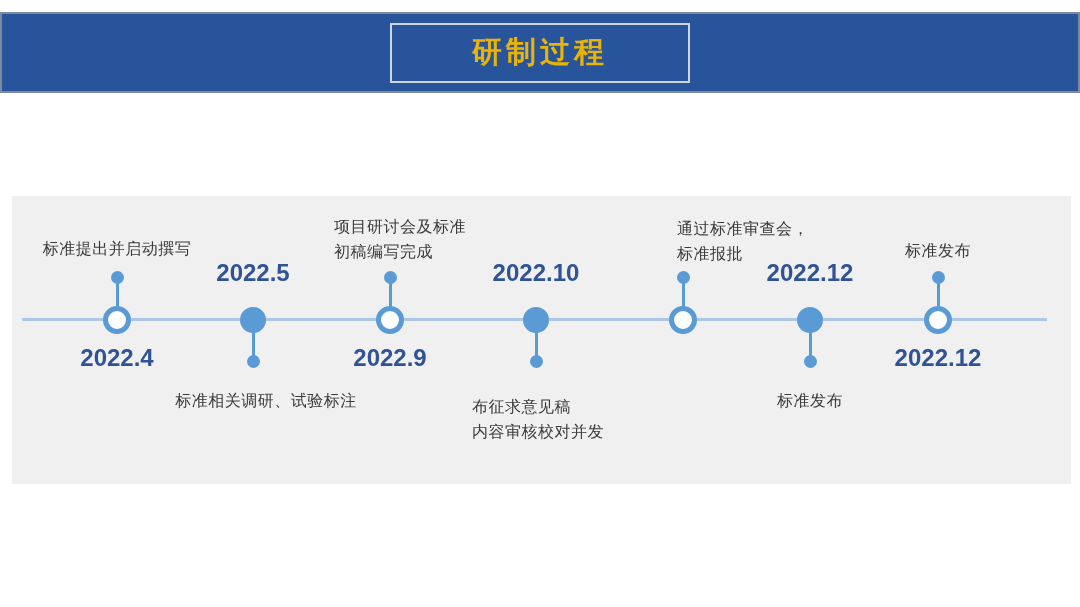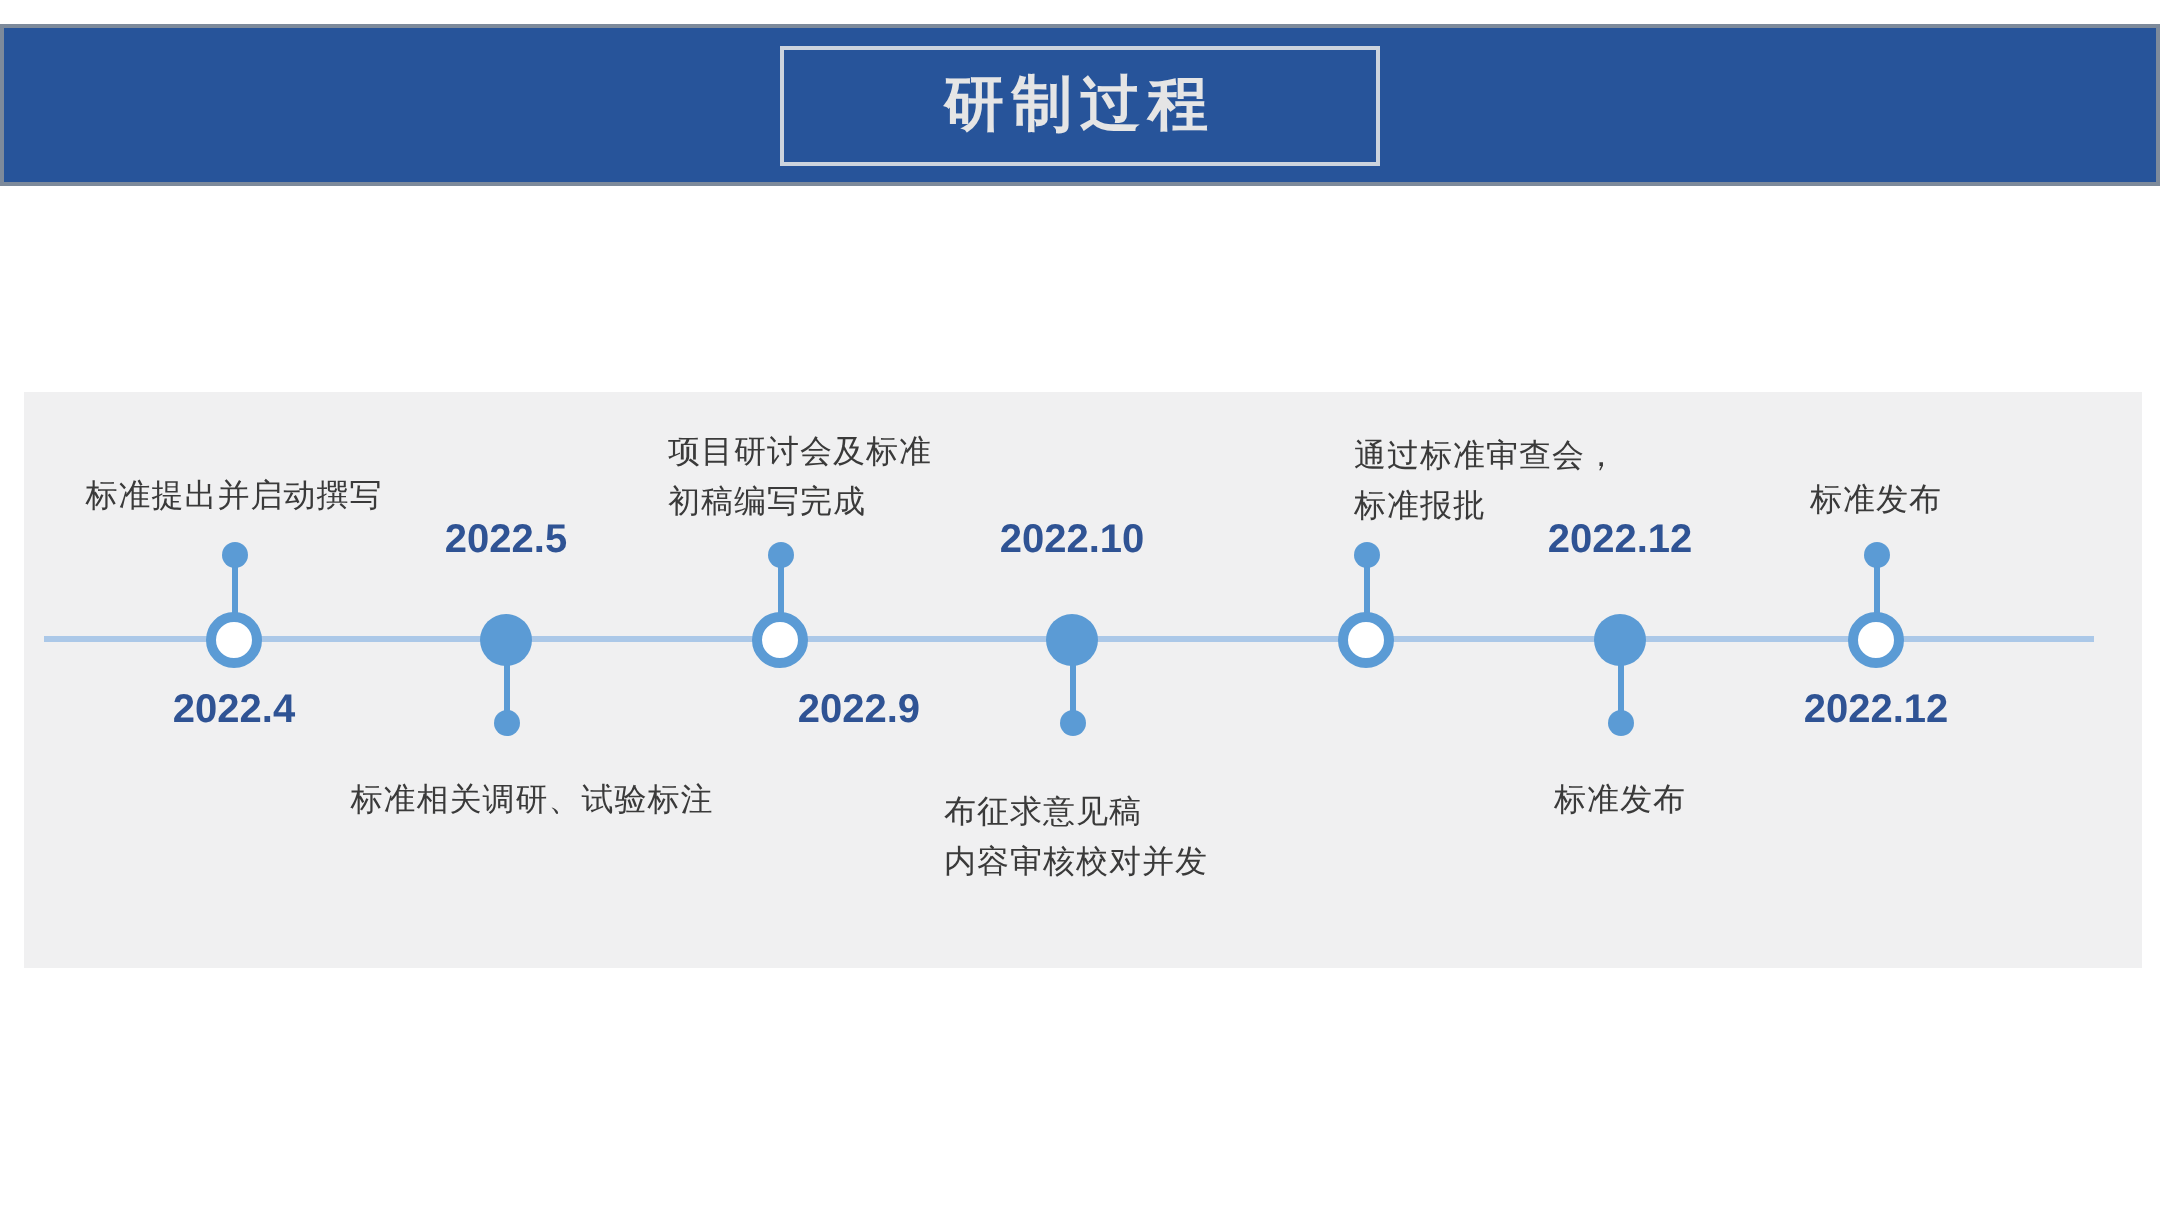--- a/index.html
+++ b/index.html
@@ -27,21 +27,21 @@
   }
   .title-box {
     width: 296px;
     height: 56px;
     border: 2px solid var(--title-box-border, #ccd4de);
     display: flex;
     align-items: center;
     justify-content: center;
   }
   .title {
-    color: #e5e5e5;
+    color: #eab308;
     font-size: 30px;
     font-weight: bold;
     letter-spacing: 4px;
   }
 
   
   .panel {
     position: absolute;
     left: 12px; top: 196px;
     width: 1059px;
@@ -78,21 +78,21 @@
   .marker-filled {
     position: absolute;
     width: 26px; height: 26px;
     border-radius: 50%;
     background: var(--marker, #5b9bd5);
   }
   .m-date {
     position: absolute;
     width: 140px;
     text-align: center;
-    font-size: 20px;
+    font-size: 24px;
     font-weight: bold;
     color: var(--date-text, #2f5394);
   }
   .m-label {
     position: absolute;
     font-size: 16px;
     line-height: 25px;
     letter-spacing: 0.5px;
     color: var(--label-text, #3a3a3a);
     white-space: nowrap;
@@ -122,21 +122,21 @@
       <div class="stem" style="left: 239.5px; top: 124px; height: 46px;"></div>
       <div class="dot" style="left: 234.5px; top: 158.5px;"></div>
       <div class="marker-filled" style="left: 228px; top: 111px;"></div>
       <div class="m-date" style="left: 171px; top: 63px;">2022.5</div>
       <div class="m-label centered" style="top: 192px; left: 134px;">
         <div>标准相关调研、试验标注</div>
       </div>
       <div class="stem" style="left: 376.5px; top: 78px; height: 46px;"></div>
       <div class="dot" style="left: 371.5px; top: 74.5px;"></div>
       <div class="marker-open" style="left: 364px; top: 110px;"></div>
-      <div class="m-date" style="left: 308px; top: 148px; text-align: right;">2022.9</div>
+      <div class="m-date" style="left: 308px; top: 148px;">2022.9</div>
       <div class="m-label" style="top: 18px; left: 322px;">
         <div>项目研讨会及标准</div>
         <div>初稿编写完成</div>
       </div>
       <div class="stem" style="left: 522.5px; top: 124px; height: 46px;"></div>
       <div class="dot" style="left: 517.5px; top: 158.5px;"></div>
       <div class="marker-filled" style="left: 511px; top: 111px;"></div>
       <div class="m-date" style="left: 454px; top: 63px;">2022.10</div>
       <div class="m-label" style="top: 198px; left: 460px;">
         <div>布征求意见稿</div>

